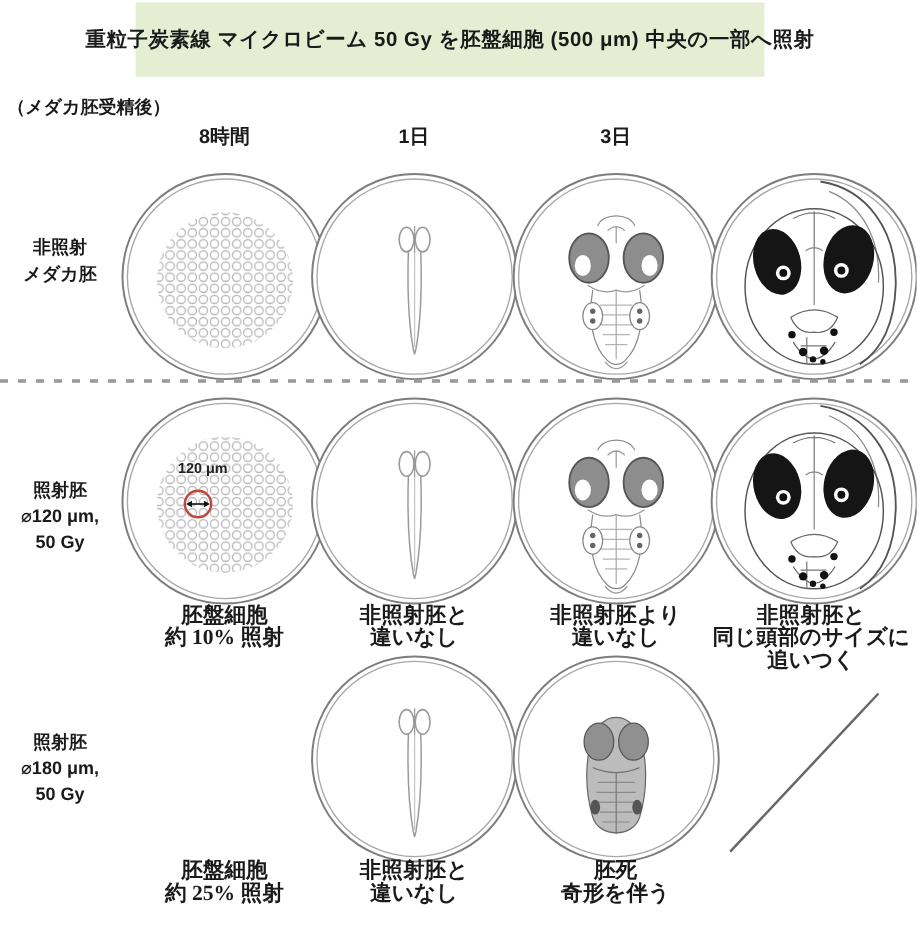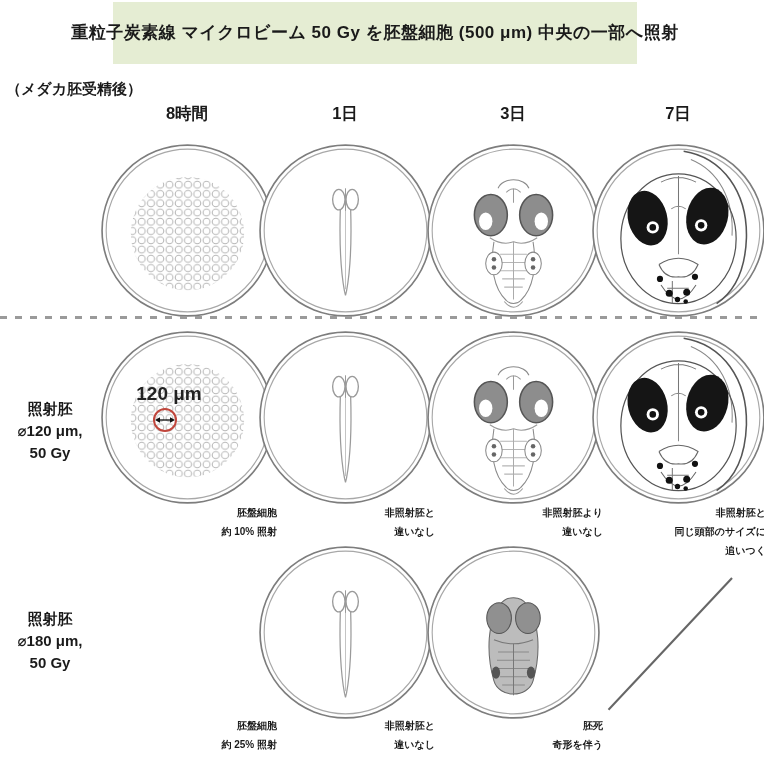--- a/index.html
+++ b/index.html
@@ -15,23 +15,23 @@
   .colhead{top:103px;width:120px;text-align:center;font-size:16.5px;font-weight:bold;}
   
   .rowlabel{left:0;width:100px;text-align:center;font-size:15px;font-weight:bold;line-height:22px;}
   
   .cell{width:175px;height:175px;}
   .cell svg.art{width:100%;height:100%;display:block;}
   
   .sep{left:0;top:316px;width:764px;height:3px;
        background:repeating-linear-gradient(90deg,#9a9a9a 0 7px,transparent 7px 15px);}
   
-  .caption{width:180px;text-align:right;font-size:10px;font-weight:bold;line-height:19px;}
-  
-  .beam-label{position:absolute;width:110px;text-align:center;font-size:19px;font-weight:bold;color:#222;}
+  .caption{width:180px;text-align:center;font-size:18px;font-weight:bold;line-height:19px;font-family:Liberation Serif, serif;}
+  
+  .beam-label{position:absolute;width:110px;text-align:center;font-size:12px;font-weight:bold;color:#222;}
   .beam-ring{position:absolute;border:2px solid #c0463c;border-radius:50%;
              display:flex;align-items:center;justify-content:center;box-sizing:border-box;}
   .beam-ring svg{width:100%;height:10px;display:block;}
 </style>
 </head>
 <body>
 
 <svg width="0" height="0" style="position:absolute" aria-hidden="true">
   <defs>
     <pattern id="cellp" width="9" height="9" patternUnits="userSpaceOnUse">
@@ -112,22 +112,25 @@
 
   <div class="abs title-box">
     <div class="title-line">重粒子炭素線 マイクロビーム 50 Gy を</div>
     <div class="title-line">胚盤細胞 (500 μm) 中央の一部へ照射</div>
   </div>
 
   <div class="abs note">（メダカ胚受精後）</div>
   <div class="abs colhead" style="left:127px">8時間</div>
   <div class="abs colhead" style="left:285px">1日</div>
   <div class="abs colhead" style="left:453px">3日</div>
-  <div class="abs colhead" style="left:618px">7日</div>
-
+
+  <div class="abs rowlabel" style="top:196px">
+    <div>非照射</div>
+    <div>メダカ胚</div>
+  </div>
   <div class="abs rowlabel" style="top:398px">
     <div>照射胚</div>
     <div>⌀120 μm,</div>
     <div>50 Gy</div>
   </div>
   <div class="abs rowlabel" style="top:608px">
     <div>照射胚</div>
     <div>⌀180 μm,</div>
     <div>50 Gy</div>
   </div>

